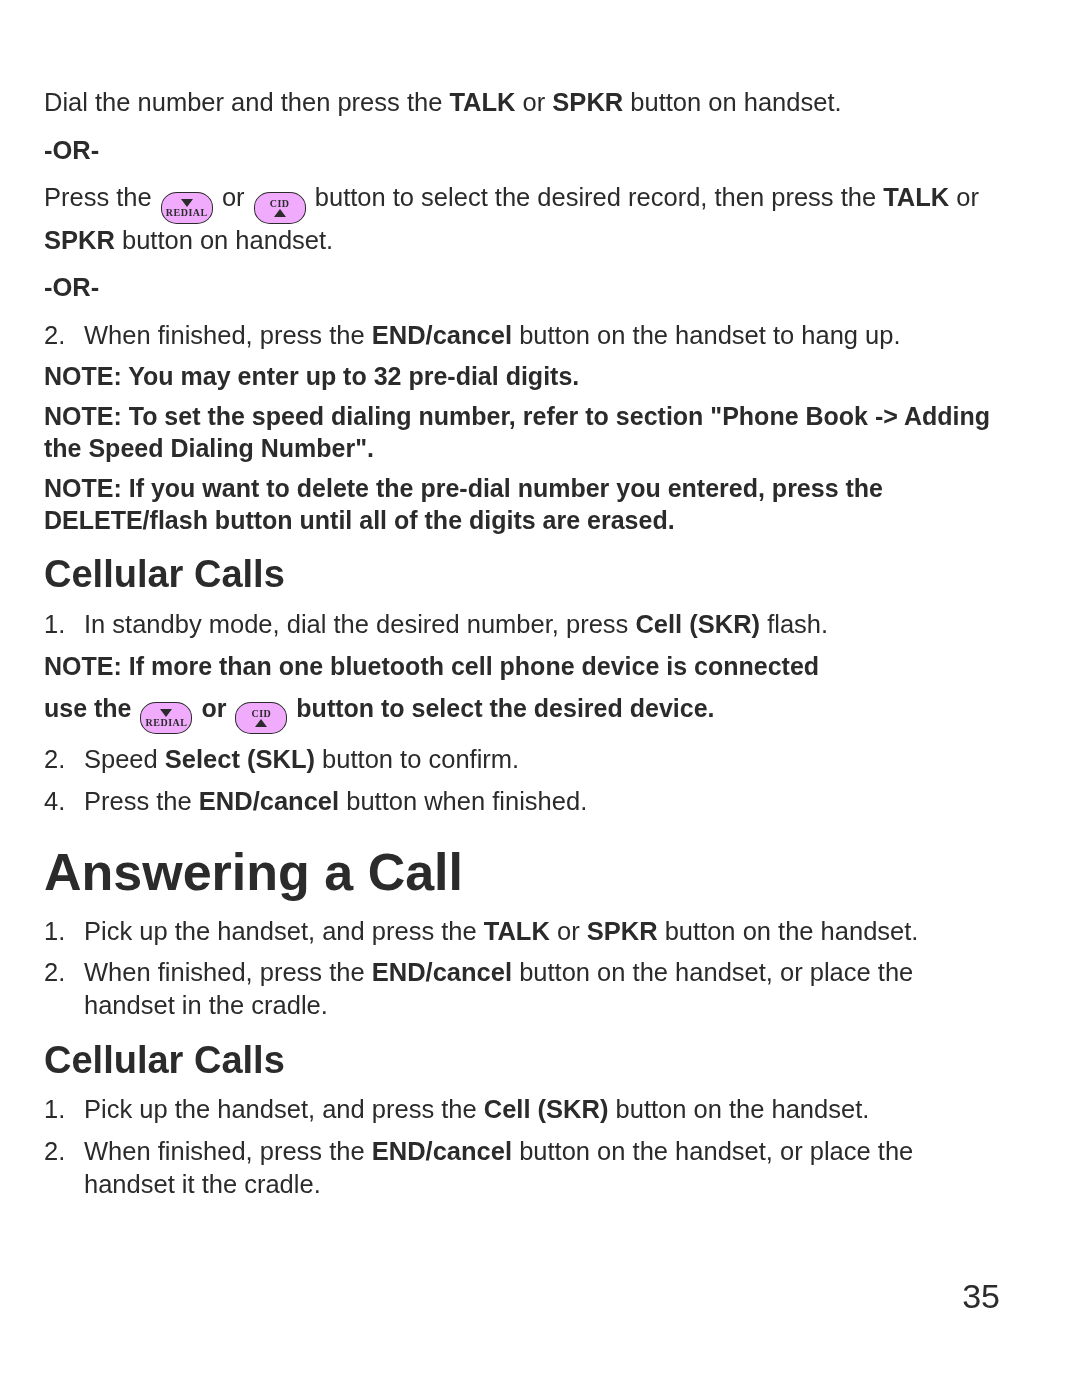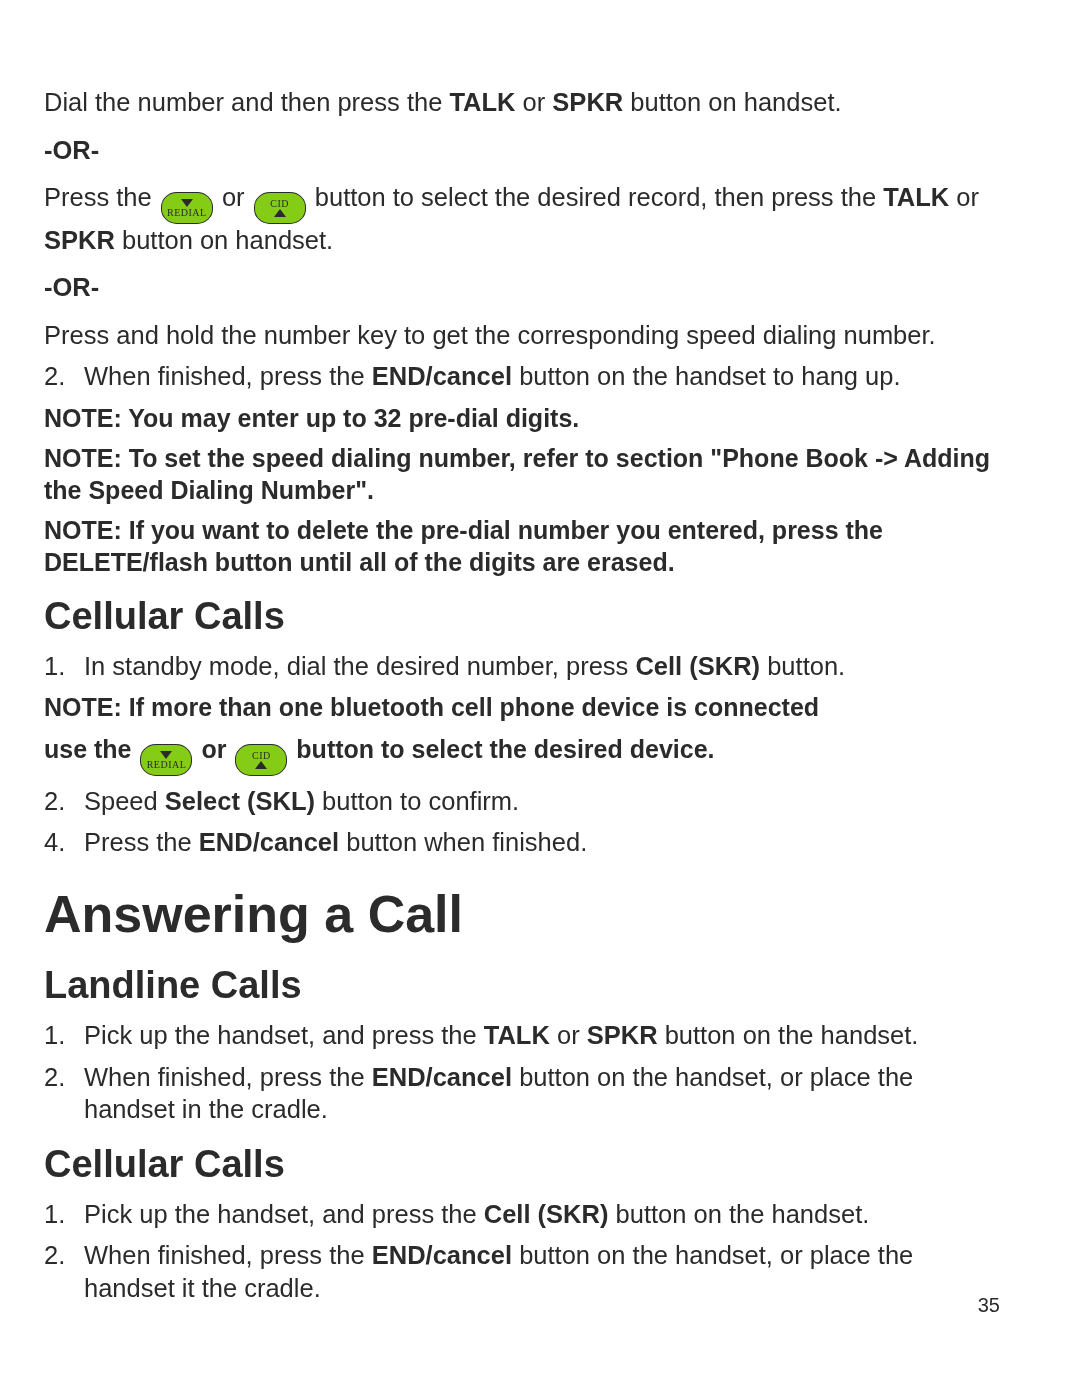--- a/index.html
+++ b/index.html
@@ -63,43 +63,43 @@
   .or-sep {
     font-weight: 700;
     margin: 15px 0;
   }
 
   
   .page-number {
     position: absolute;
     right: 80px;
     bottom: 55px;
-    font-size: 20px;
+    font-size: 34px;
     color: #2b2b2b;
   }
 
   
   .icon-btn {
     display: inline-flex;
     flex-direction: column;
     align-items: center;
     justify-content: center;
     width: 50px;
     height: 30px;
     border: 1.5px solid #2b2b2b;
     border-radius: 16px / 15px;
     font-family: "Comic Sans MS", "Marker Felt", cursive;
-    font-weight: 400;
+    font-weight: 700;
     font-size: 10px;
     line-height: 9px;
     letter-spacing: 0.5px;
     vertical-align: middle;
     position: relative;
     margin: 0 2px;
-    background: #84cc16;
+    background: #f0abfc;
   }
   .icon-btn .tri-down, .icon-btn .tri-up {
     width: 0; height: 0;
     border-left: 6px solid transparent;
     border-right: 6px solid transparent;
   }
   .icon-btn .tri-down { border-top: 8px solid #2b2b2b; margin-bottom: 1px; }
   .icon-btn .tri-up   { border-bottom: 8px solid #2b2b2b; margin-top: 1px; }
   .icon-btn .lbl { display:block; }
 
@@ -131,39 +131,38 @@
       <span class="icon-btn">
         <span class="lbl">CID</span>
         <span class="tri-up"></span>
       </span>
     </span>
     <span> button to select the desired record, then press the </span><span class="bold">TALK</span><span> or </span><span class="bold">SPKR</span><span> button on handset.</span>
   </div>
 
   <div class="or-sep ind-or">-OR-</div>
 
-  <div class="para ind-body">Press and hold the number key to get the corresponding speed dialing number.</div>
 
   <div class="li-row">
     <div class="li-num">2.</div>
     <div class="li-content">
       <span>When finished, press the </span><span class="bold">END/cancel</span><span> button on the handset to hang up.</span>
     </div>
   </div>
 
   <div class="note ind-note">NOTE: You may enter up to 32 pre-dial digits.</div>
   <div class="note ind-note">NOTE: To set the speed dialing number, refer to section "Phone Book -&gt; Adding the Speed Dialing Number".</div>
   <div class="note ind-note">NOTE: If you want to delete the pre-dial number you entered, press the DELETE/flash button until all of the digits are erased.</div>
 
   <h2 class="doc-h2">Cellular Calls</h2>
 
   <div class="li-row">
     <div class="li-num">1.</div>
     <div class="li-content">
-      <span>In standby mode, dial the desired number, press </span><span class="bold">Cell (SKR)</span><span> button.</span>
+      <span>In standby mode, dial the desired number, press </span><span class="bold">Cell (SKR)</span><span> flash.</span>
     </div>
   </div>
 
   <div class="note ind-note">
     <div>NOTE: If more than one bluetooth cell phone device is connected</div>
     <div style="margin-top:10px;">
       <span>use the </span>
       <span class="icon-wrap">
         <span class="icon-btn">
           <span class="tri-down"></span>
@@ -190,21 +189,20 @@
 
   <div class="li-row">
     <div class="li-num">4.</div>
     <div class="li-content">
       <span>Press the </span><span class="bold">END/cancel</span><span> button when finished.</span>
     </div>
   </div>
 
   <h1 class="doc-h1">Answering a Call</h1>
 
-  <h2 class="doc-h2">Landline Calls</h2>
 
   <div class="li-row">
     <div class="li-num">1.</div>
     <div class="li-content">
       <span>Pick up the handset, and press the </span><span class="bold">TALK</span><span> or </span><span class="bold">SPKR</span><span> button on the handset.</span>
     </div>
   </div>
 
   <div class="li-row">
     <div class="li-num">2.</div>

